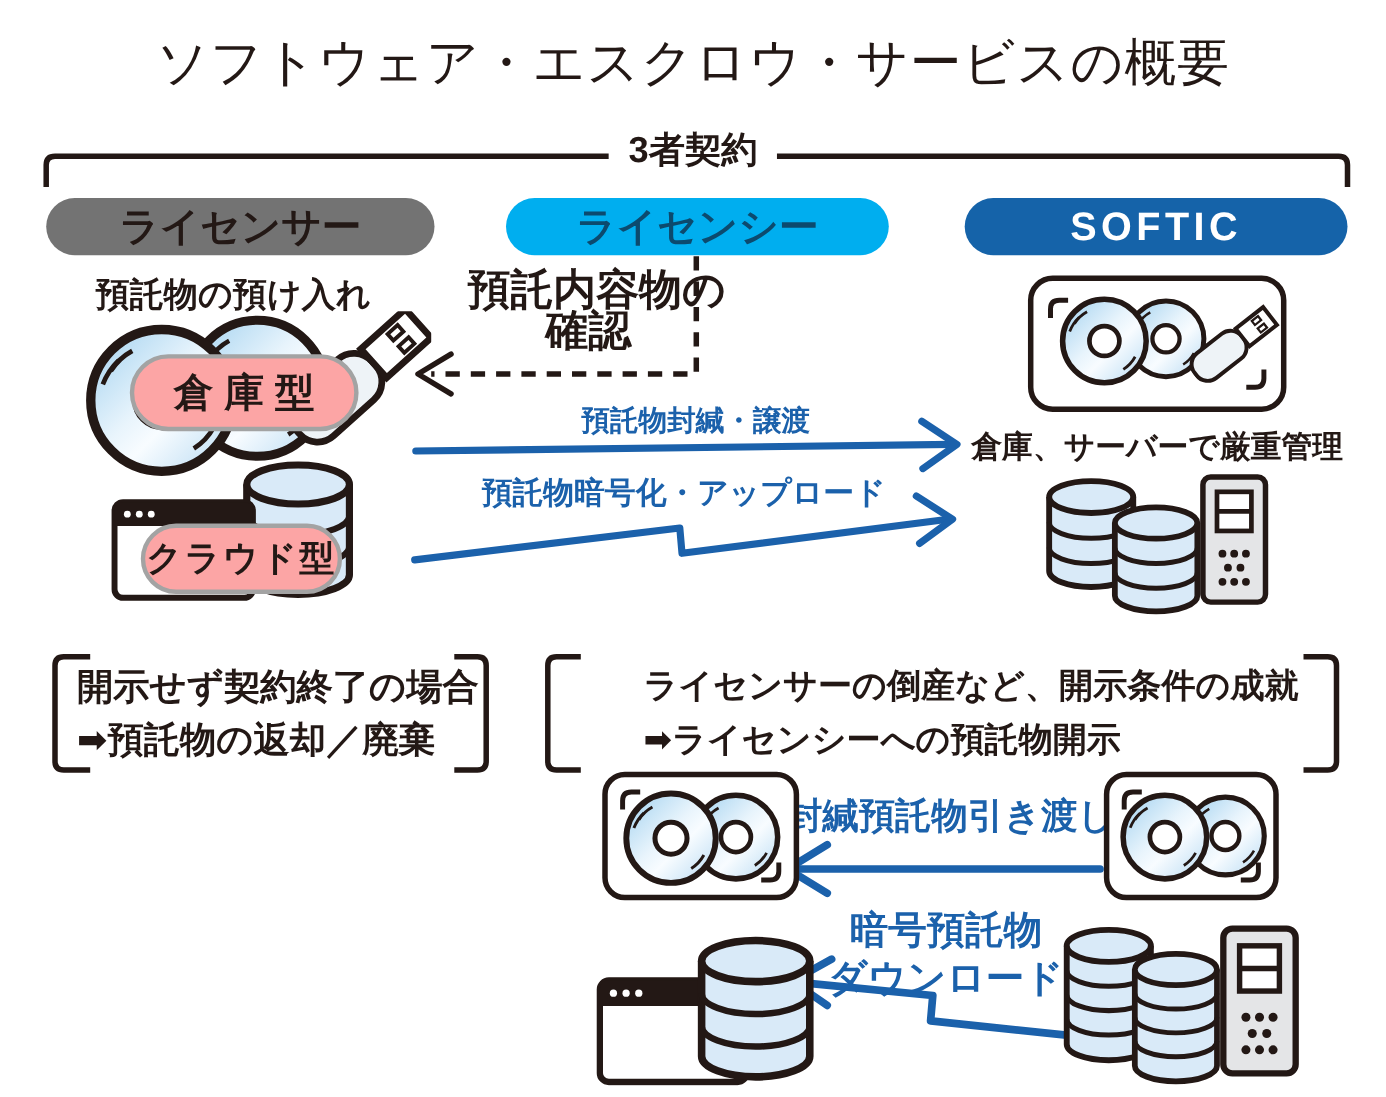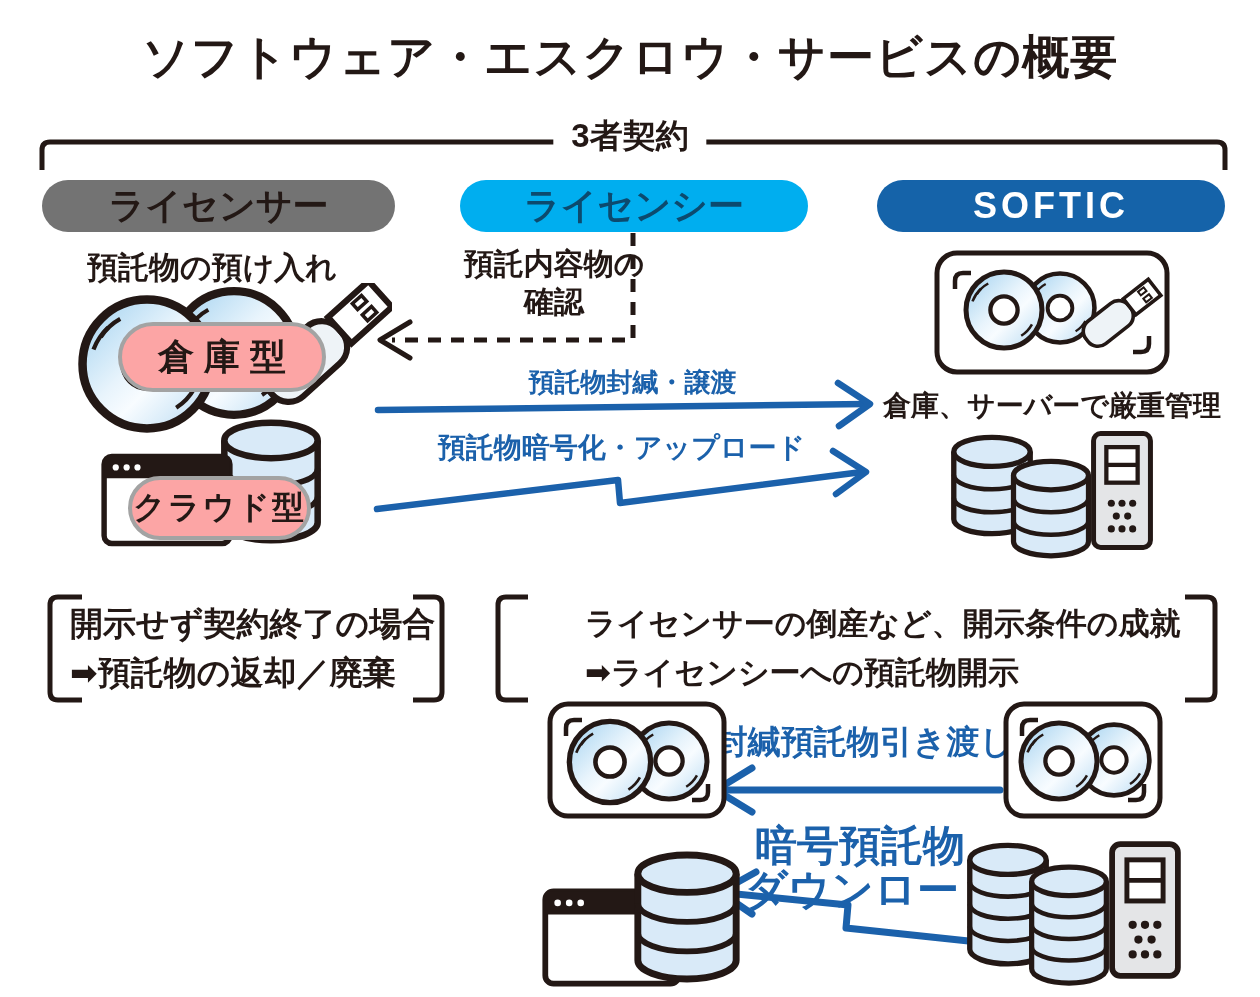--- a/index.html
+++ b/index.html
@@ -1,36 +1,36 @@
 <!DOCTYPE html>
 <html><head>
 <meta charset="utf-8">
 <style>
   html,body{margin:0;padding:0;background:#fff;}
   #canvas{position:relative;width:1260px;height:997px;background:#fff;overflow:hidden;
           font-family:"Liberation Sans","DejaVu Sans",sans-serif;color:#231815;}
   .lbl{position:absolute;font-weight:bold;white-space:nowrap;}
   .center{text-align:center;}
   .blue{color:#1b61ab;}
-  #title{left:0;right:0;top:26px;text-align:center;font-size:47px;font-weight:700;letter-spacing:1px;}
+  #title{left:0;right:0;top:26px;text-align:center;font-size:47px;font-weight:400;letter-spacing:1px;}
   #contract-label{left:50%;top:114px;transform:translateX(-50%);font-size:33px;background:#fff;padding:0 18px;z-index:5;}
   .pill{position:absolute;top:180px;height:52px;border-radius:27px;display:flex;align-items:center;justify-content:center;
         font-weight:bold;font-size:36px;z-index:4;}
   #pill-licensor{left:42px;width:353px;background:#737373;color:#231815;}
   #pill-licensee{left:460px;width:348px;background:#00aeef;color:#0c4a6e;}
   #pill-softic{left:877px;width:348px;background:#1563a9;color:#fff;letter-spacing:4px;}
   #deposit-label{left:72px;top:247px;width:280px;font-size:31px;}
-  #confirm-label{left:444px;top:245px;width:220px;font-size:30px;line-height:38px;}
+  #confirm-label{left:425px;top:245px;width:220px;font-size:39px;line-height:38px;}
   #seal-transfer-label{left:445px;top:365px;width:375px;font-size:26px;}
   #encrypt-upload-label{left:419px;top:429px;width:405px;font-size:28px;}
   #management-label{left:878px;top:387px;width:348px;font-size:28px;}
   #cond-left{left:70px;top:599px;font-size:33px;line-height:49px;font-weight:bold;}
   #cond-right{left:585px;top:599px;font-size:31px;line-height:49px;font-weight:bold;}
   #sealed-handover-label{left:714px;top:720px;width:300px;font-size:33px;}
-  #enc-dl-label{left:745px;top:824px;width:230px;font-size:42px;line-height:44px;}
+  #enc-dl-label{left:745px;top:824px;width:230px;font-size:35px;line-height:44px;}
   .type-pill{position:absolute;background:#fca5a5;border:4px solid #a3a3a3;border-radius:36px;
              display:flex;align-items:center;justify-content:center;font-weight:bold;z-index:3;}
   #pill-warehouse{left:118px;top:322px;width:190px;height:62px;font-size:36px;letter-spacing:10px;padding-left:10px;}
   #pill-cloud{left:128px;top:476px;width:175px;height:56px;font-size:32px;letter-spacing:2px;}
   svg.icon{position:absolute;z-index:2;}
   #overlay{position:absolute;left:0;top:0;z-index:1;}
 </style>
 </head>
 <body>
 

